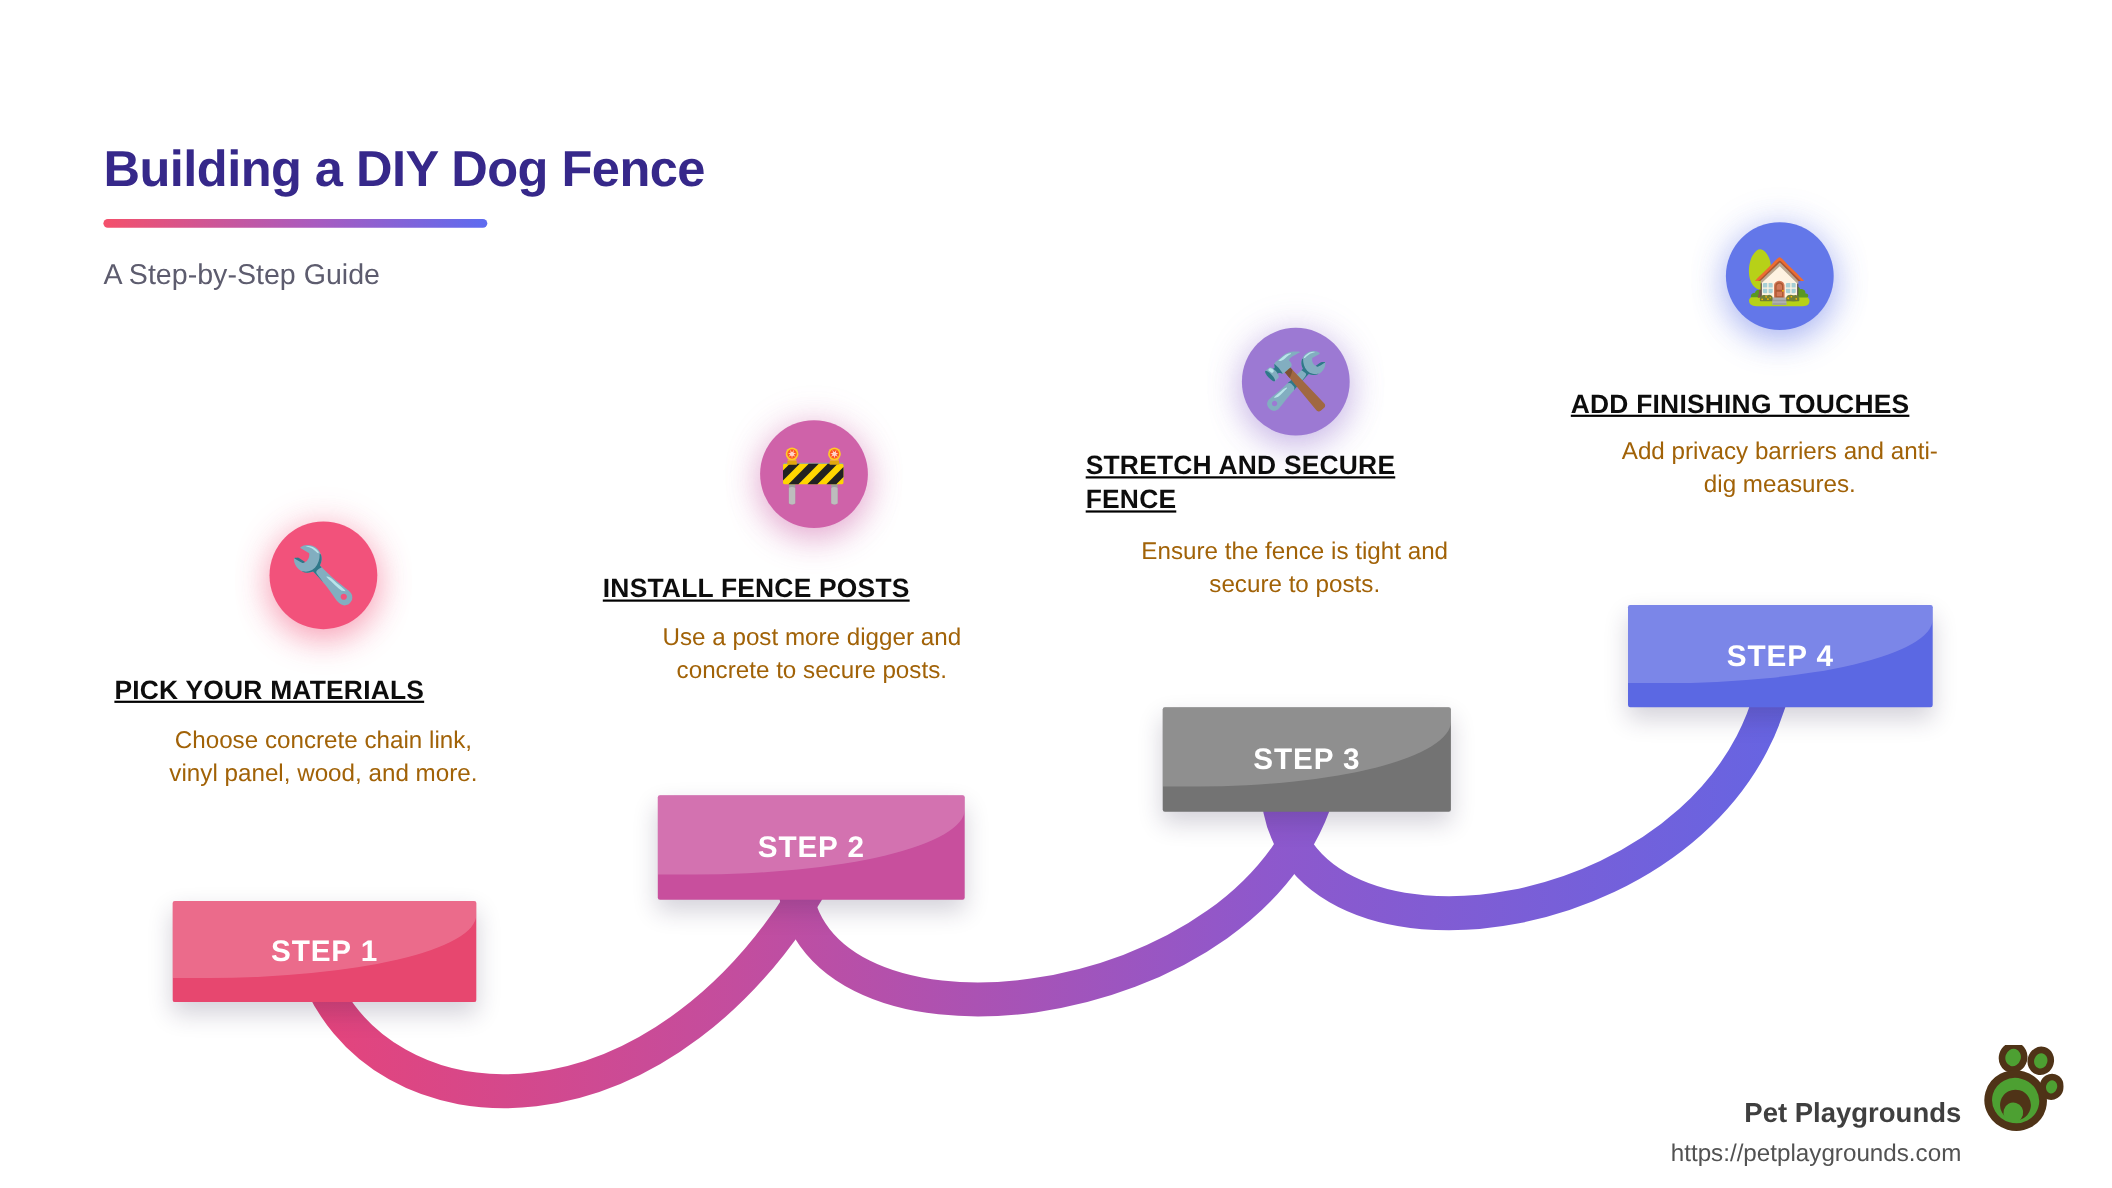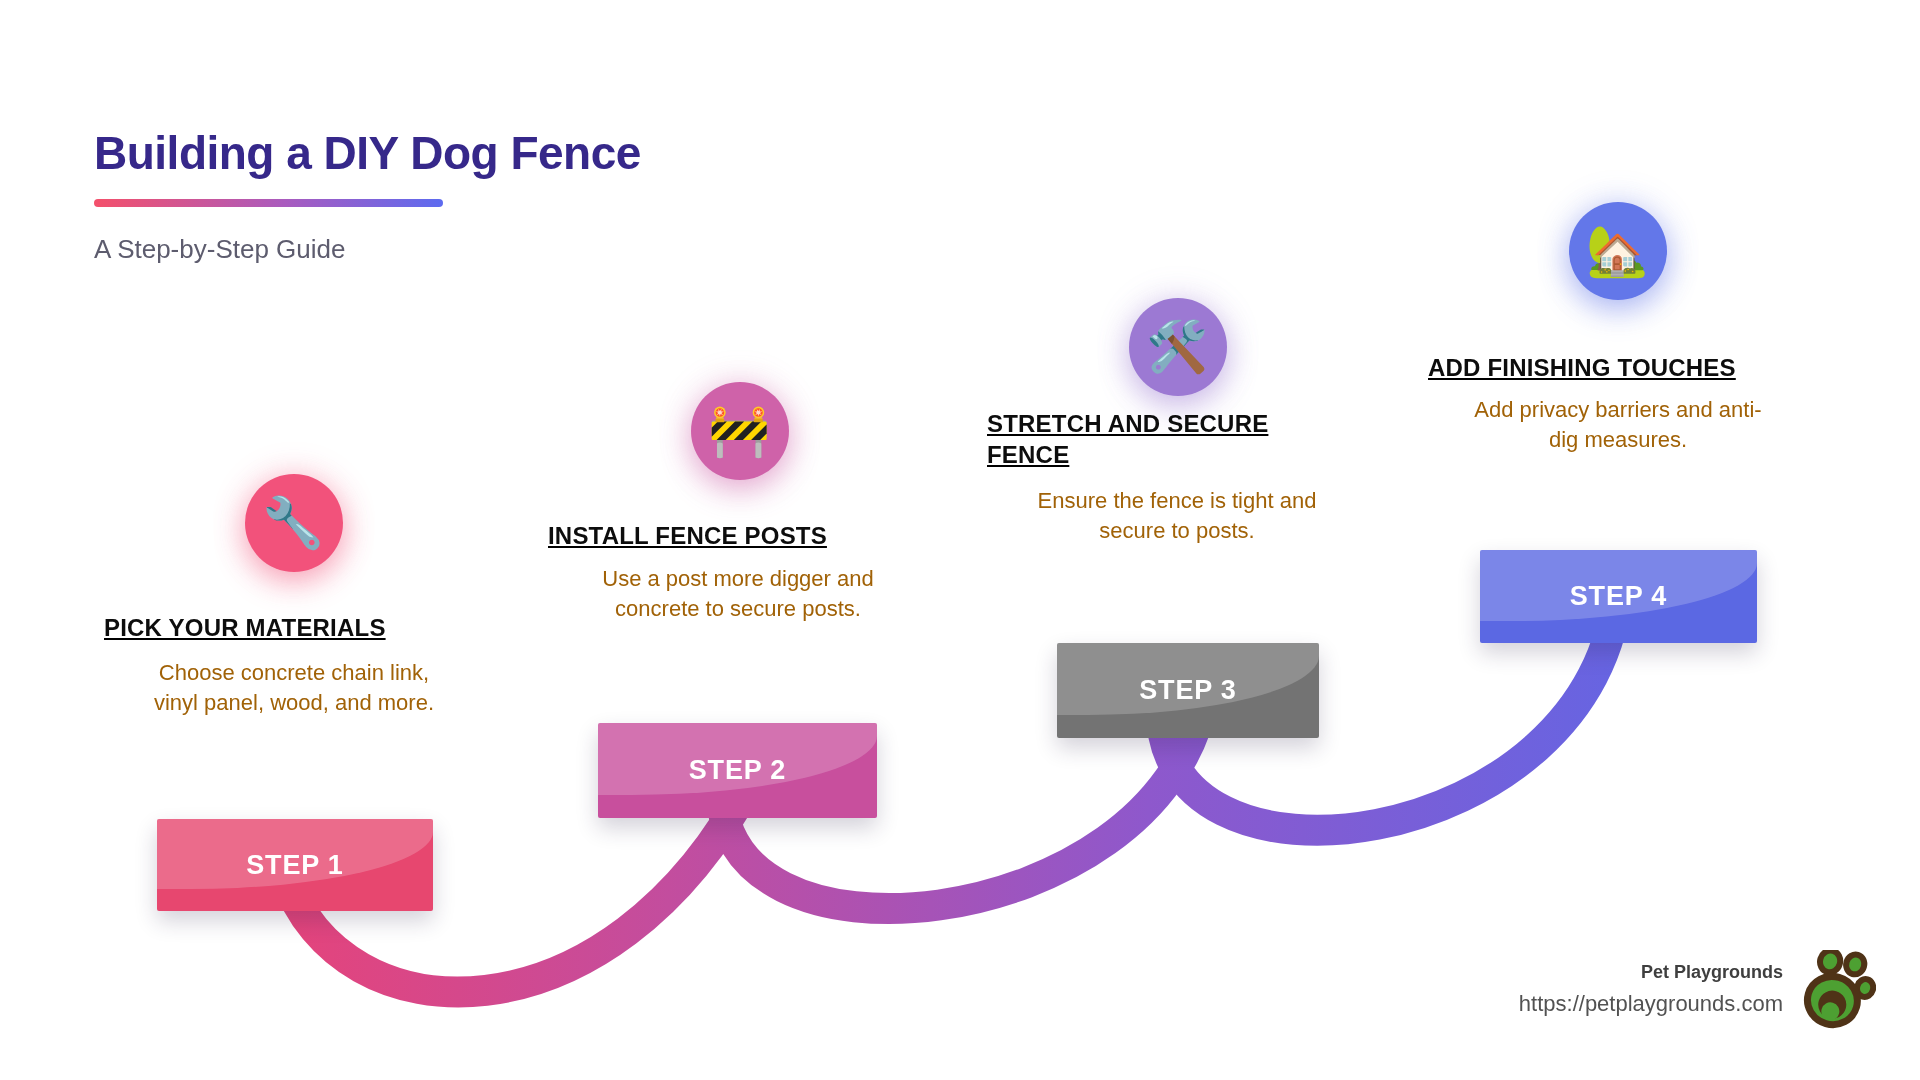--- a/index.html
+++ b/index.html
@@ -84,21 +84,21 @@
 
   
   .s4 .icon-circle { left:1569px; top:202px; background:#6377E9;
     box-shadow:0 10px 30px rgba(99,119,233,0.45), 0 0 34px rgba(99,119,233,0.22); }
   .s4 .step-text { left:1428px; top:352px; }
   .s4 .step-desc { left:1428px; top:395px; }
   .s4 .step-box  { left:1480px; top:550px; width:277px; height:93px; background:#5B68E3; }
 
   
   .footer-text { position:absolute; right:137px; top:962px; text-align:right; z-index:3; }
-  .brand-name  { font-size:18px; font-weight:bold; color:#3F3F3F; }
+  .brand-name  { font-size:25px; font-weight:bold; color:#3F3F3F;margin-top:36px; }
   .website-url { font-size:22px; color:#525252; margin-top:8px; }
   .paw-logo { position:absolute; left:1802px; top:950px; z-index:3; }
 </style>
 </head>
 <body>
 
 <div class="stage">
 
   <svg class="connectors" width="1920" height="1080" viewBox="0 0 1920 1080">
     <defs>

